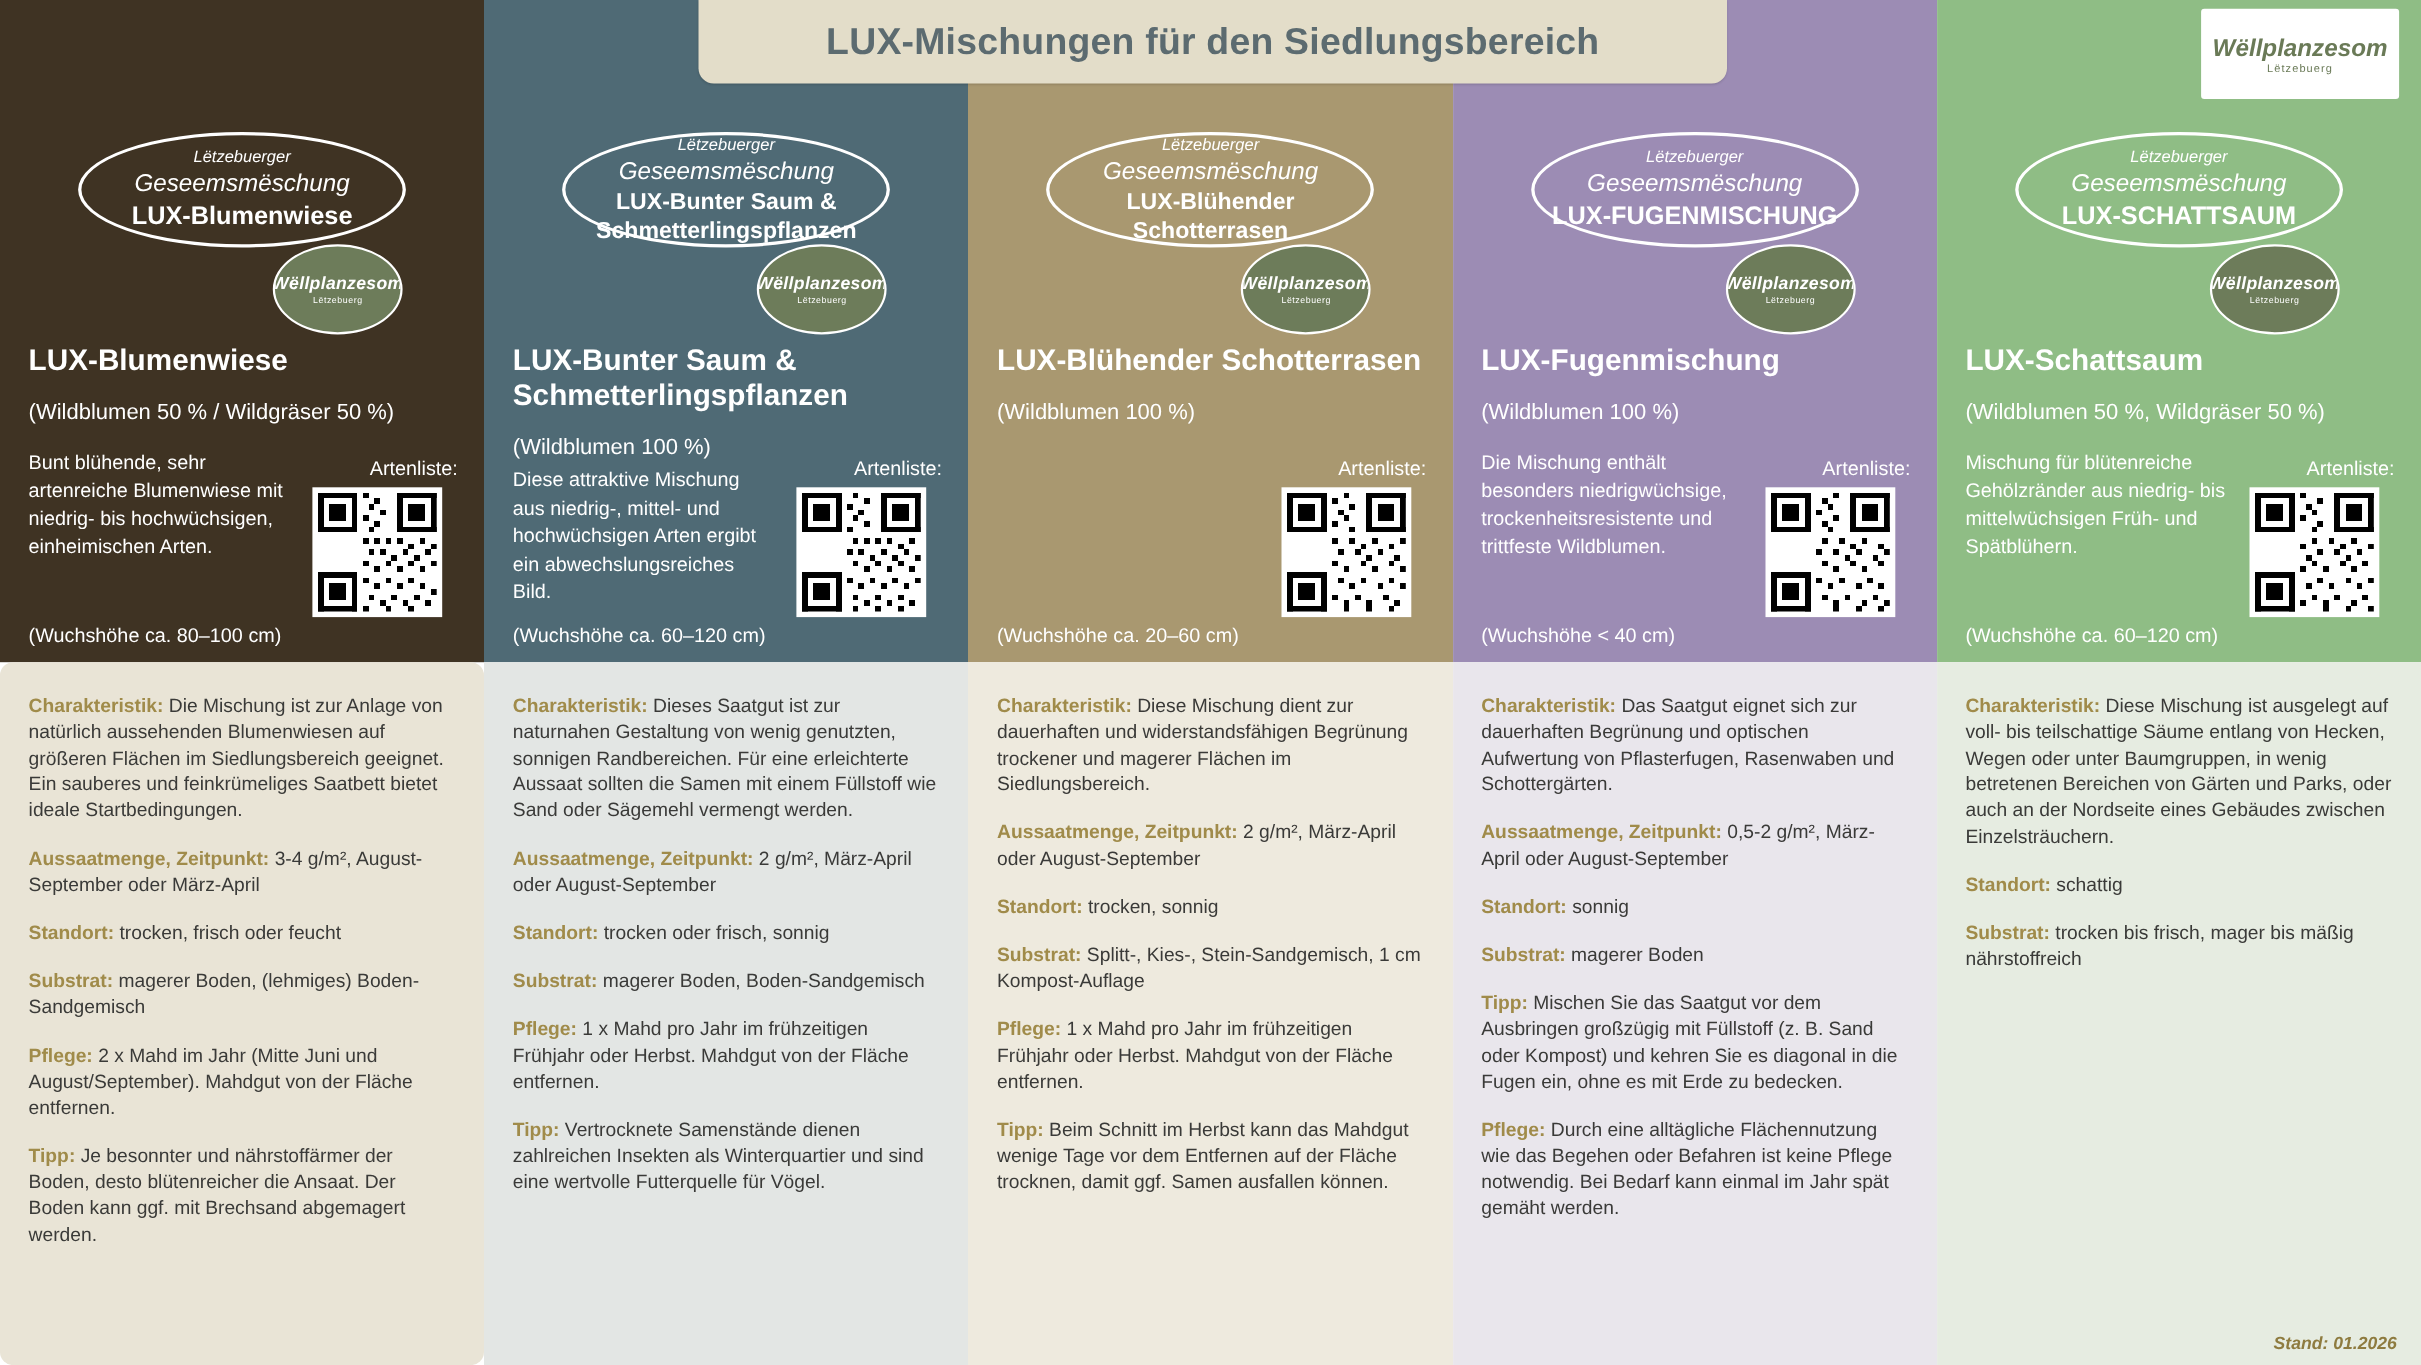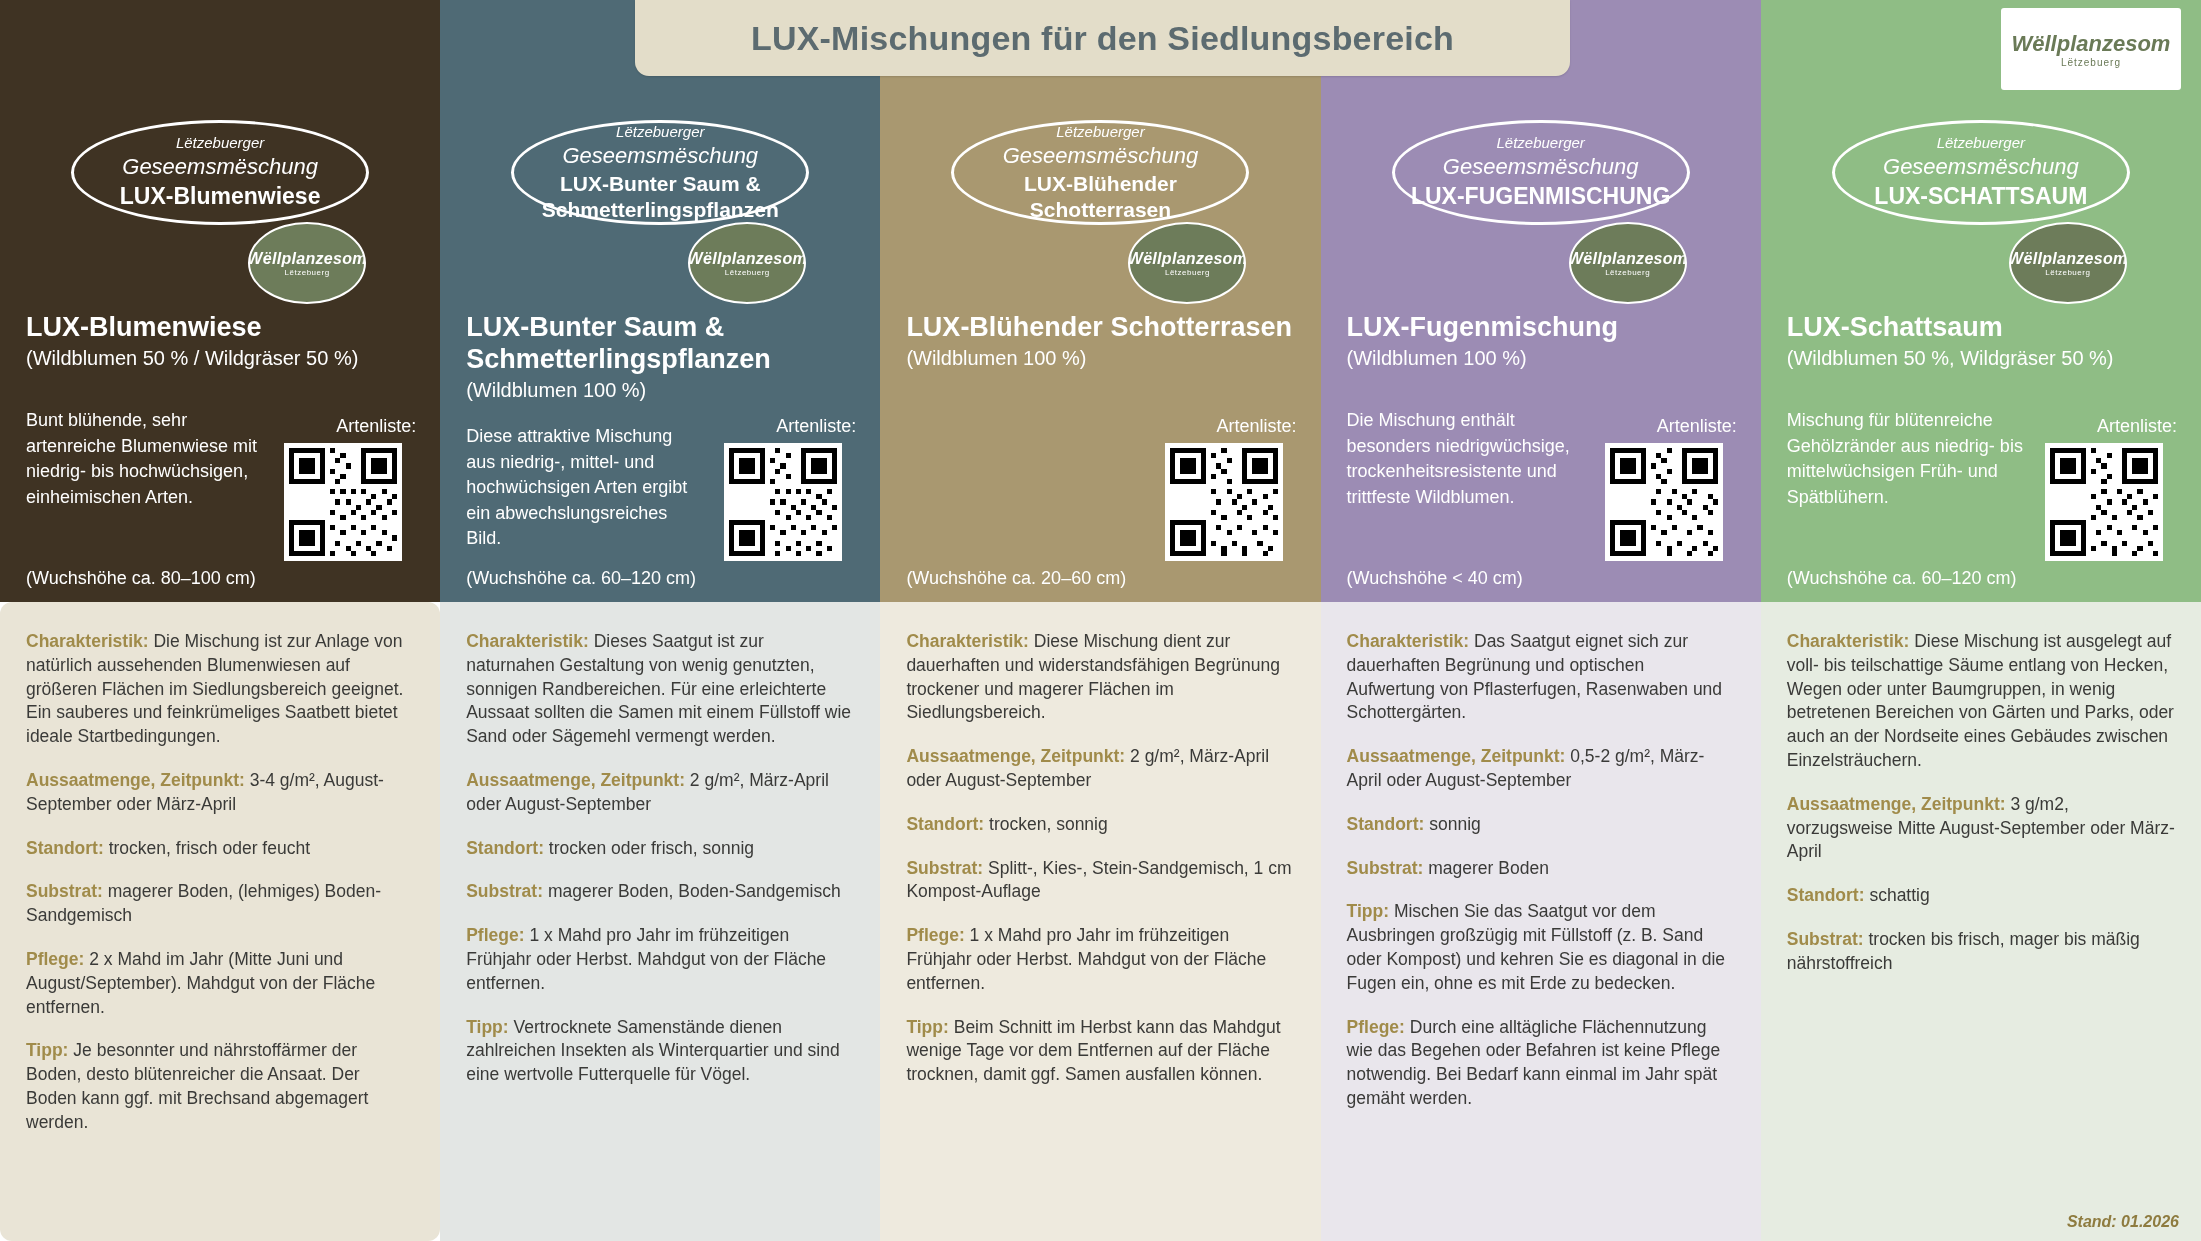--- a/index.html
+++ b/index.html
@@ -74,21 +74,21 @@
     background:#ffffff; border-radius:3px;
     display:flex; flex-direction:column; align-items:center; justify-content:center;
     z-index:30;
   }
   .cornerlogo .brand { font-size:22px; font-style:italic; font-weight:bold; color:#6a7a57; }
   .cornerlogo .sub { font-size:10px; color:#6a7a57; letter-spacing:1px; }
 
   
   .titlewrap { position:absolute; left:26px; right:20px; top:312px; color:#ffffff; }
   .mix-title { font-size:27px; font-weight:bold; line-height:1.18; }
-  .mix-sub { font-size:20px; margin-top:3px; }
+  .mix-sub { font-size:20px; margin-top:20px; }
 
   .descwrap { position:absolute; left:26px; top:408px; width:240px; color:#ffffff; font-size:18px; line-height:1.42; }
   .growth { position:absolute; left:26px; top:568px; color:#ffffff; font-size:18px; }
 
   
   .qrwrap { position:absolute; right:24px; top:404px; width:132px; color:#ffffff; text-align:right;margin-top:12px; }
   .qrlabel { font-size:18px; margin-bottom:6px; }
   .qr { width:118px; height:118px; background:#ffffff; padding:5px; }
   .qr svg { display:block; }
 
@@ -566,21 +566,20 @@
                 <rect x="16" y="20" width="1" height="1"></rect>
               <rect x="20" y="20" width="1" height="1"></rect>
             </g>
           </svg>
         </div>
       </div>
       <div class="growth">(Wuchshöhe ca. 60–120 cm)</div>
     </div>
     <div class="bottom">
       <div class="blk"><span class="lbl">Charakteristik:</span> <span>Diese Mischung ist ausgelegt auf voll- bis teilschattige Säume entlang von Hecken, Wegen oder unter Baumgruppen, in wenig betretenen Bereichen von Gärten und Parks, oder auch an der Nordseite eines Gebäudes zwischen Einzelsträuchern.</span></div>
-      <div class="blk"><span class="lbl">Aussaatmenge, Zeitpunkt:</span> <span>3 g/m2, vorzugsweise Mitte August-September oder März-April</span></div>
       <div class="blk"><span class="lbl">Standort:</span> <span>schattig</span></div>
       <div class="blk"><span class="lbl">Substrat:</span> <span>trocken bis frisch, mager bis mäßig nährstoffreich</span></div>
       <div class="stand">Stand: 01.2026</div>
     </div>
   </div>
 
   <div class="banner">
     <div class="banner-text">LUX-Mischungen für den Siedlungsbereich</div>
   </div>
 

